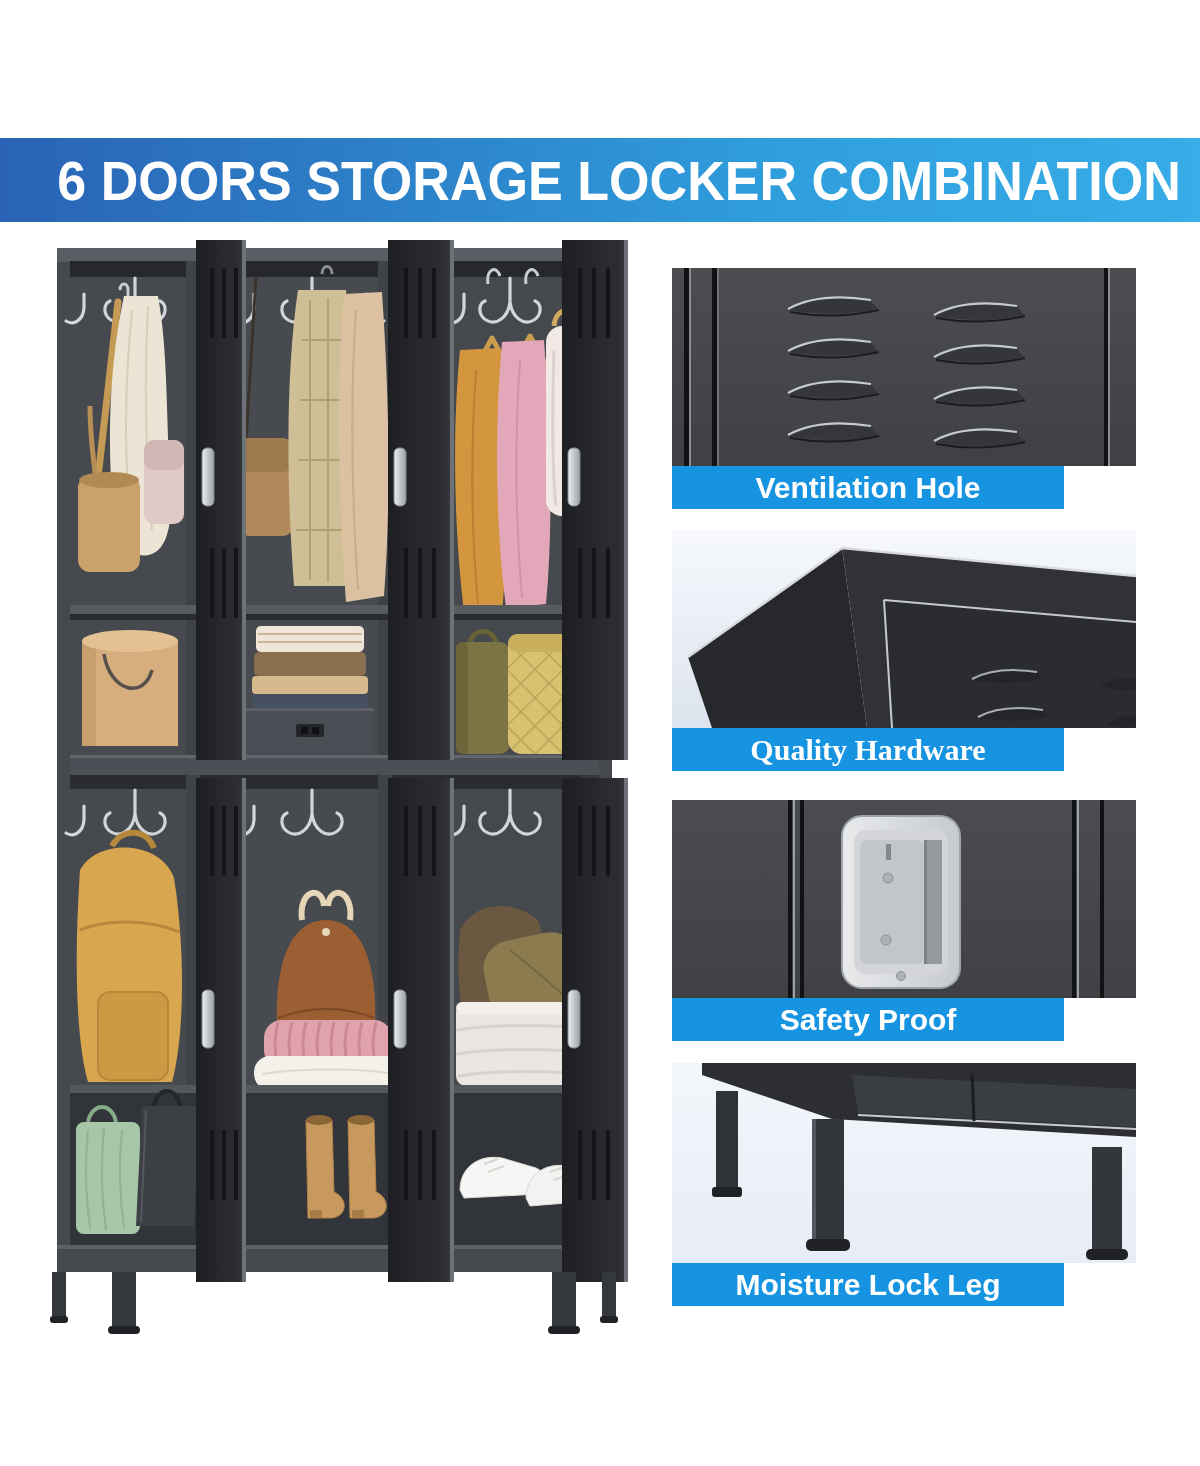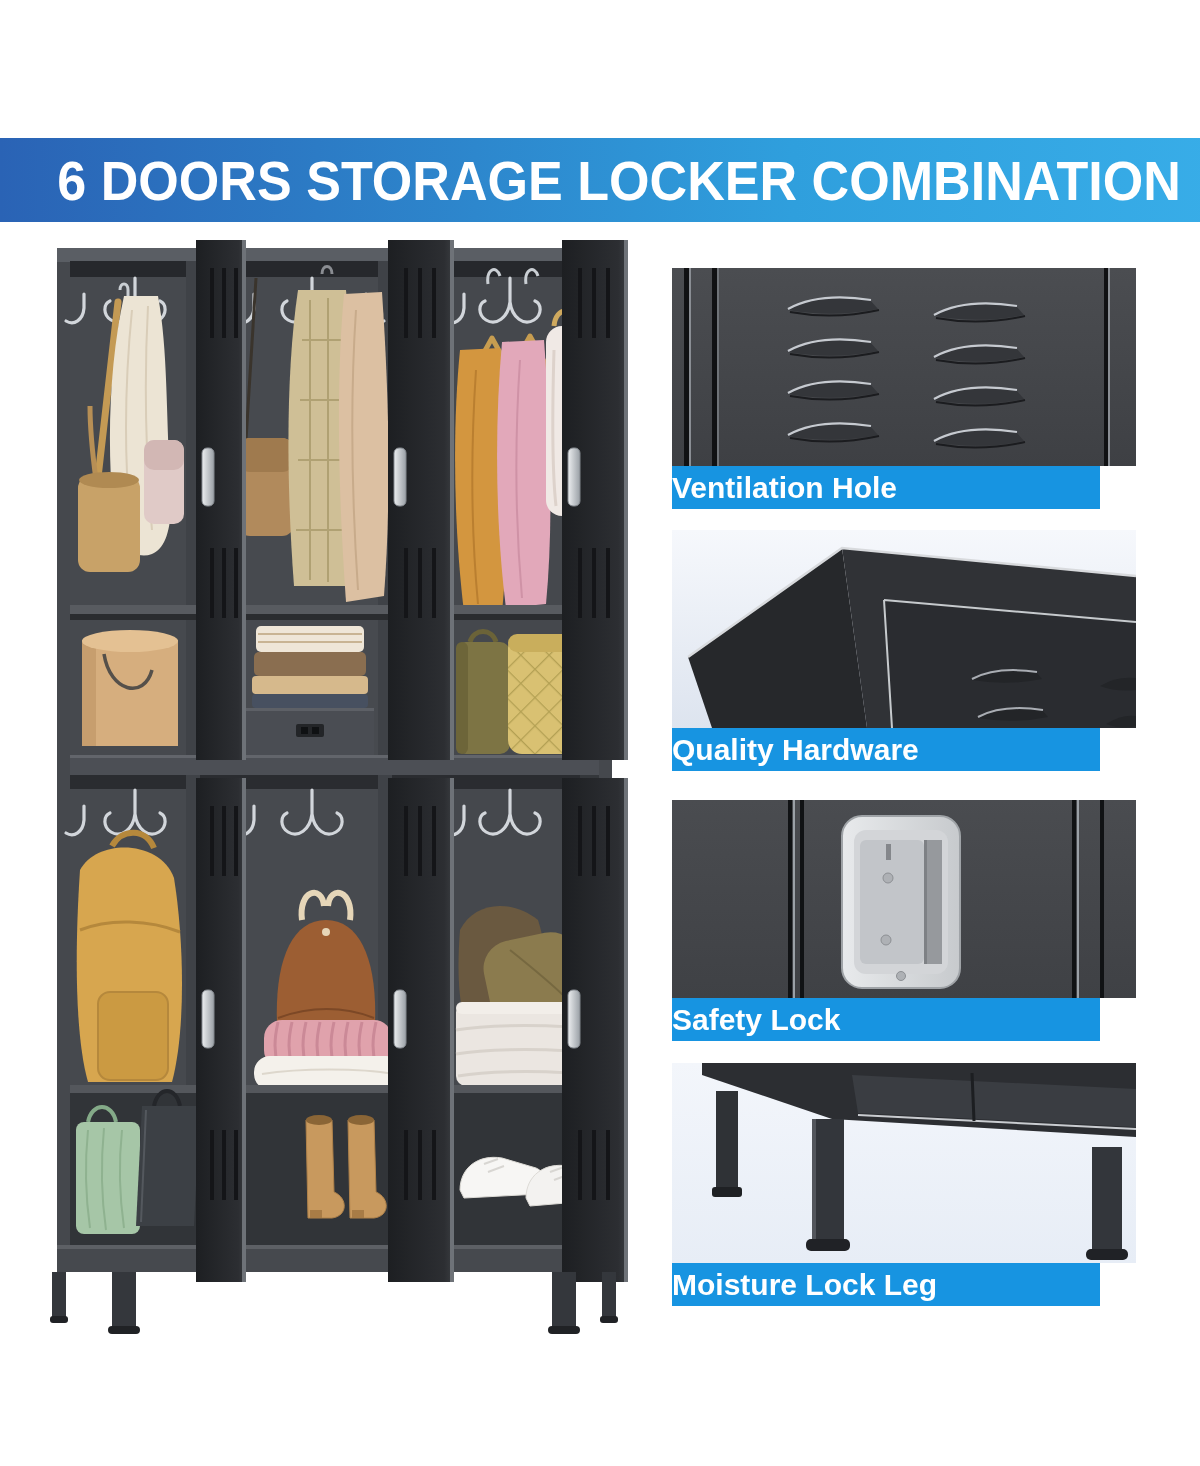--- a/index.html
+++ b/index.html
@@ -8,22 +8,22 @@
   .abs{position:absolute;}
   
   #banner{left:0;top:138px;width:1200px;height:84px;display:flex;align-items:center;justify-content:center;padding-left:19px;}
   #banner .title{color:#ffffff;font-weight:700;font-size:56px;white-space:nowrap;
                  transform:scaleX(0.93);letter-spacing:0px;}
   
   #locker{left:40px;top:230px;width:610px;height:1110px;}
   
   .panel{left:672px;width:464px;}
   .photo{position:absolute;left:0;top:0;width:464px;overflow:hidden;}
-  .label-bar{position:absolute;left:0;width:428px;height:43px;display:flex;
-             align-items:center;}
+  .label-bar{position:absolute;left:0;width:392px;height:43px;display:flex;
+             align-items:center;justify-content:center;}
   .label-bar span{color:#ffffff;font-size:30px;font-weight:600;white-space:nowrap;}
   svg{display:block;}
 </style>
 </head>
 <body style="background: rgb(255, 255, 255);">
 
 <div id="banner" class="abs" style="background: linear-gradient(90deg, rgb(42, 99, 181) 0%, rgb(47, 159, 221) 65%, rgb(56, 173, 232) 100%);">
   <span class="title">6 DOORS STORAGE LOCKER COMBINATION</span>
 </div>
 
@@ -371,21 +371,21 @@
       <g>
         <path d="M300 150 Q324 136 364 142 L370 149 Q336 156 300 150 Z" fill="#232528"></path>
         <path d="M300 149 Q325 136 365 142" stroke="#a9adb3" stroke-width="2" fill="none"></path>
         <path d="M306 188 Q330 174 370 180 L376 187 Q342 194 306 188 Z" fill="#232528"></path>
         <path d="M306 187 Q331 174 371 180" stroke="#a9adb3" stroke-width="2" fill="none"></path>
         <path d="M428 156 Q444 146 464 148 L464 160 Q444 162 428 156 Z" fill="#232528"></path>
         <path d="M434 194 Q450 184 464 186 L464 196 Q450 200 434 194 Z" fill="#232528"></path>
       </g>
     </svg>
   </div>
-  <div class="label-bar" style="top: 198px; background: rgb(23, 148, 225);">
+  <div class="label-bar" style="top: 198px; background: rgb(23, 148, 225); font-family: Liberation Serif, serif;">
     <span>Quality Hardware</span>
   </div>
 </div>
 
 <div class="panel abs" style="top:800px;height:241px">
   <div class="photo" style="height:198px">
     <svg width="464" height="198" viewBox="0 0 464 198">
       <defs>
           <linearGradient id="p3bg" x1="0" y1="0" x2="0" y2="1">
         <stop offset="0" stop-color="#4a4c50"></stop>
@@ -410,21 +410,21 @@
         <rect x="252" y="40" width="18" height="124" fill="#96999d"></rect>
         <rect x="252" y="40" width="3" height="124" fill="#7e8185"></rect>
         <rect x="214" y="44" width="5" height="16" fill="#84878b"></rect>
         <circle cx="216" cy="78" r="5" fill="#aeb1b5" stroke="#8d9094"></circle>
         <circle cx="214" cy="140" r="5" fill="#aeb1b5" stroke="#8d9094"></circle>
         <circle cx="229" cy="176" r="4.5" fill="#aeb1b5" stroke="#8d9094"></circle>
       </g>
     </svg>
   </div>
   <div class="label-bar" style="top: 198px; background: rgb(23, 148, 225);">
-    <span>Safety Lock</span>
+    <span>Safety Proof</span>
   </div>
 </div>
 
 <div class="panel abs" style="top:1063px;height:243px">
   <div class="photo" style="height:200px">
     <svg width="464" height="200" viewBox="0 0 464 200">
       <defs>
           <linearGradient id="p4bg" x1="0" y1="0" x2="0" y2="1">
         <stop offset="0" stop-color="#f3f6fb"></stop>
             <stop offset="1" stop-color="#e7edf6"></stop>

